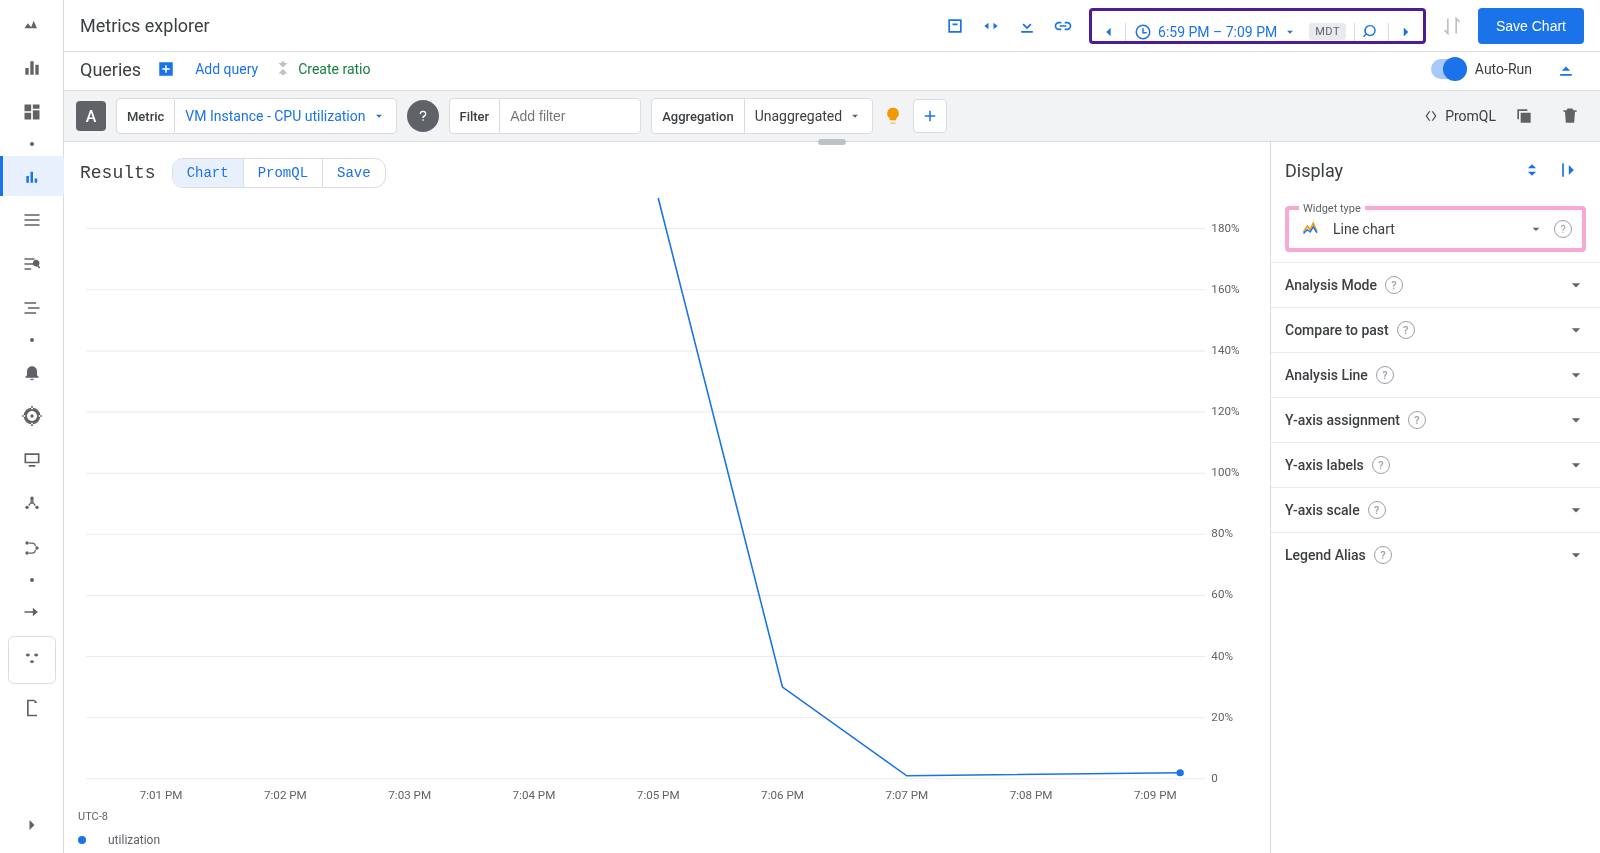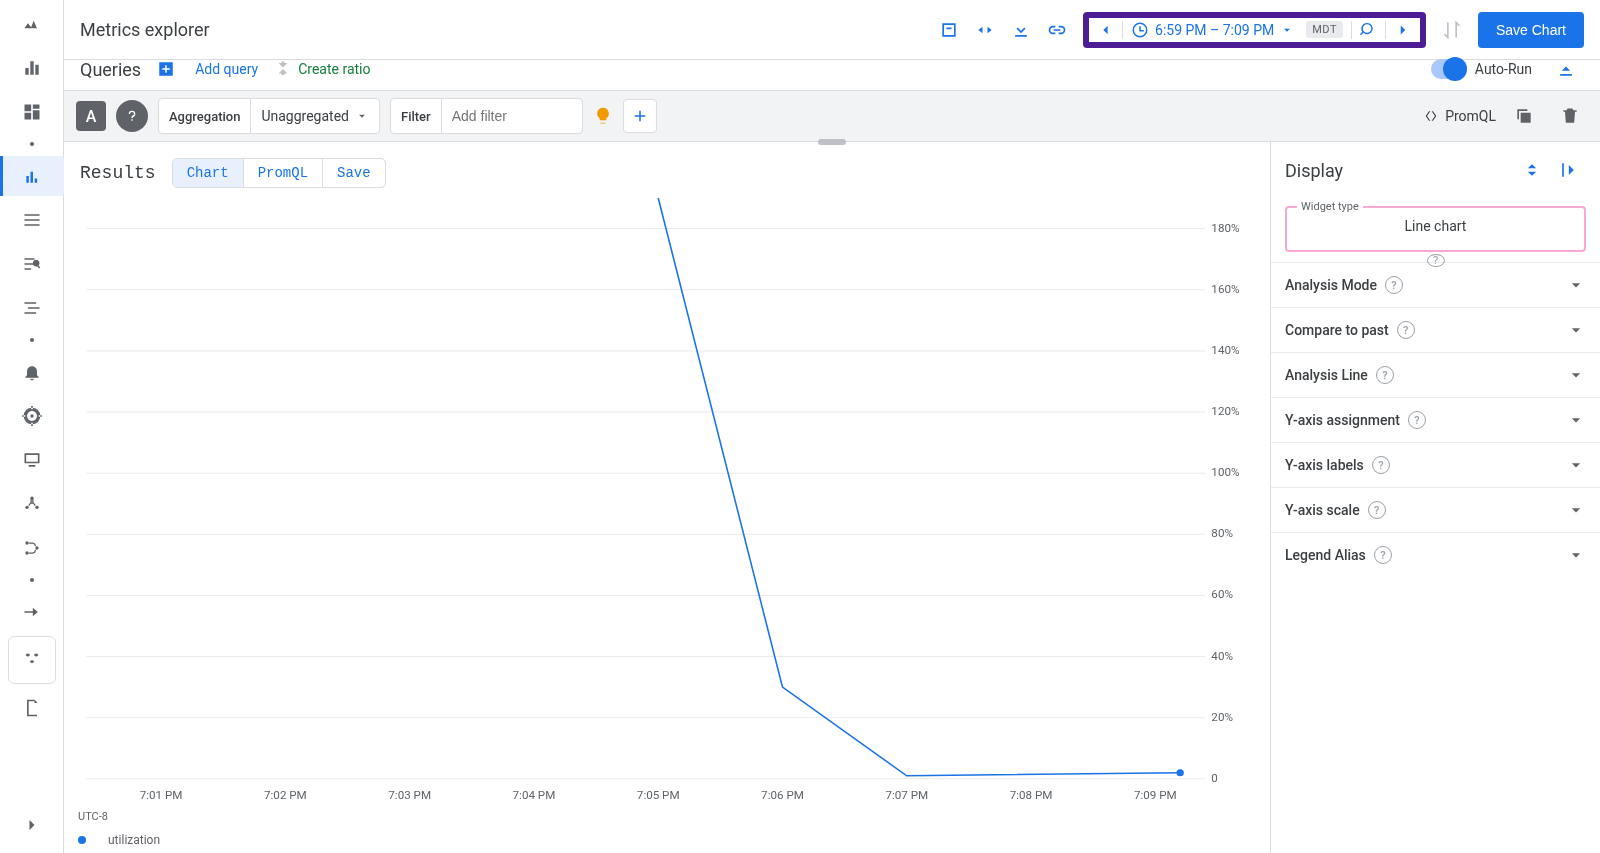--- a/index.html
+++ b/index.html
@@ -6,29 +6,29 @@
   html, body { width: 1600px; height: 853px; font-family: "Google Sans", Roboto, Arial, sans-serif; color: #202124; background: #fff; overflow: hidden; }
 
   
   .icon-btn { width: 36px; height: 36px; display: inline-flex; align-items: center; justify-content: center; border-radius: 4px; background: transparent; border: none; cursor: pointer; }
   .icon-btn svg { width: 20px; height: 20px; fill: #5f6368; }
   .icon-btn.blue svg { fill: #1a73e8; }
   .icon-btn.disabled svg { fill: #bdc1c6; }
 
   
   .header {
-    position: absolute; left: 64px; top: 0; right: 0; height: 60px;
+    position: absolute; left: 64px; top: 0; right: 0; height: 52px;
     border-bottom: 1px solid #dadce0;
     display: flex; align-items: center; padding: 0 16px;
   }
   .header-title { font-size: 18px; color: #3c4043; font-weight: 400; flex: none; }
   .header-spacer { flex: 1; }
   .time-range {
-    height: 36px; border: 6px solid #4c1d95; border-radius: 4px;
-    display: inline-flex; align-items: center; overflow: hidden; margin-left: 8px;
+    height: 36px; border: 3px solid #4c1d95; border-radius: 4px;
+    display: inline-flex; align-items: flex-end; overflow: hidden; margin-left: 8px;
   }
   .time-range .seg {
     display: inline-flex; align-items: center; justify-content: center;
     padding: 0 8px; border-right: 1px solid #dadce0; cursor: pointer; font-size: 14px; color: #1a73e8;
   }
   .time-range .seg:last-child { border-right: none; }
   .time-range .seg svg { fill: #1a73e8; }
   .time-range .clock { width: 18px; height: 18px; }
   .tz-chip { background: #e8eaed; color: #5f6368; font-size: 11px; letter-spacing: .5px; padding: 2px 6px; border-radius: 3px; margin-left: 6px; }
   .save-btn {
@@ -106,21 +106,21 @@
   }
 
   
   .main {
     position: absolute; left: 64px; top: 142px; right: 0; bottom: 0;
     display: flex;
   }
   .chart-pane { flex: 1; position: relative; padding: 8px 0 0 12px; }
   .results-row { display:flex; align-items:center; gap:16px; padding: 8px 4px; font-family: Liberation Mono, monospace; }
   .results-row .title { font-size:18px; color:#3c4043; }
-  .seg-tabs { display:inline-flex; border:1px solid #dadce0; border-radius:5px; overflow:hidden; }
+  .seg-tabs { display:inline-flex; border:1px solid #dadce0; border-radius:11px; overflow:hidden; }
   .seg-tabs .tab { padding: 6px 14px; font-size:14px; color:#1a73e8; cursor:pointer; border-right:1px solid #dadce0; }
   .seg-tabs .tab:last-child { border-right:none; }
   .seg-tabs .tab.active { background:#e8f0fe; }
 
   .plot-area {
     position:absolute; left: 12px; right: 10px; top: 50px; bottom: 48px;
   }
   .plot-area svg { width:100%; height:100%; }
   .y-tick-label { font-size:11px; fill:#5f6368; text-anchor:start; }
   .x-tick-label { font-size:11px; fill:#5f6368; text-anchor:middle; }
@@ -131,21 +131,21 @@
   .tz-label { position:absolute; left:14px; bottom:30px; font-size:11px; color:#5f6368; }
   .legend { position:absolute; left:14px; bottom:6px; font-size:12px; color:#5f6368; display:flex; align-items:center; gap:22px; }
   .legend .dot { width:8px; height:8px; border-radius:50%; background:#1a73e8; }
 
   
   .display-pane {
     width: 330px; border-left: 1px solid #dadce0; display:flex; flex-direction:column;
   }
   .display-head { display:flex; align-items:center; padding: 10px 14px; font-size:18px; color:#3c4043; }
   .display-head .spacer { flex:1; }
-  .widget-type-box { margin: 8px 14px 10px; border:2px solid #f9a8d4; border-radius:4px; position:relative; height:46px; display:flex; align-items:center; padding:0 10px; gap:10px; cursor:pointer;flex-direction:column;}
+  .widget-type-box { margin: 8px 14px 10px; border:4px solid #f9a8d4; border-radius:4px; position:relative; height:46px; display:flex; align-items:center; padding:0 10px; gap:10px; cursor:pointer;}
   .widget-type-box .floating-label { position:absolute; top:-8px; left:10px; background:#fff; padding:0 4px; font-size:11px; color:#5f6368; }
   .widget-type-box .wt-text { font-size:14px; color:#3c4043; flex:1; }
   .display-section {
     border-top:1px solid #e8eaed; padding: 12px 14px; display:flex; align-items:center; font-size:14px; font-weight:500; color:#3c4043; cursor:pointer;
   }
   .display-section .q { margin-left:8px; }
   .display-section .spacer { flex:1; }
 
   .help-q { width:18px;height:18px; border:1.5px solid #9aa0a6; border-radius:50%; display:inline-flex; align-items:center; justify-content:center; font-size:11px; color:#9aa0a6; line-height:1; }
   .chev-down { width:20px; height:20px; fill:#5f6368; }
@@ -338,39 +338,48 @@
       <svg viewBox="0 0 24 24">
           <path fill="#1a73e8" d="M7 14l5-5 5 5H7zM5 18h14v2H5v-2z"></path>
         </svg>
     </button>
   </div>
 </div>
 
 <div class="builder">
   <div class="chip-A">A</div>
 
+  <div class="field">
+    <div class="label">Metric</div>
+    <div class="value">
+      <span>VM Instance - CPU utilization</span>
+      <svg viewBox="0 0 24 24" width="14" height="14">
+          <path fill="#1a73e8" d="M7 10l5 5 5-5H7z"></path>
+        </svg>
+    </div>
+  </div>
   <div class="circle-icn help">
     <svg viewBox="0 0 24 24">
         <path d="M11 17h2v2h-2v-2zm1-13a5 5 0 0 1 5 5c0 2-1 3-2.5 4S13 14 13 15h-2c0-2 1-3 2.5-4S15 9.5 15 9a3 3 0 1 0-6 0H7a5 5 0 0 1 5-5z"></path>
       </svg>
+  </div>
+
+  <div class="field">
+    <div class="label">Filter</div>
+    <input placeholder="Add filter" style="">
   </div>
 
   <div class="field">
     <div class="label">Aggregation</div>
     <div class="value plain">
       <span>Unaggregated</span>
       <svg viewBox="0 0 24 24" width="14" height="14">
           <path fill="#5f6368" d="M7 10l5 5 5-5H7z"></path>
         </svg>
     </div>
-  </div>
-
-  <div class="field">
-    <div class="label">Filter</div>
-    <input placeholder="Add filter" style="">
   </div>
   <div style="display:flex;align-items:center">
     <svg viewBox="0 0 24 24" width="20" height="20">
         <path fill="#f29900" d="M9 21h6v-1H9v1zm3-19a7 7 0 0 0-4 12.7V17h8v-2.3A7 7 0 0 0 12 2z"></path>
       </svg>
   </div>
 
   <div class="box-icn">
     <svg viewBox="0 0 24 24" width="18" height="18">
         <path fill="#1a73e8" d="M11 5h2v6h6v2h-6v6h-2v-6H5v-2h6V5z"></path>

